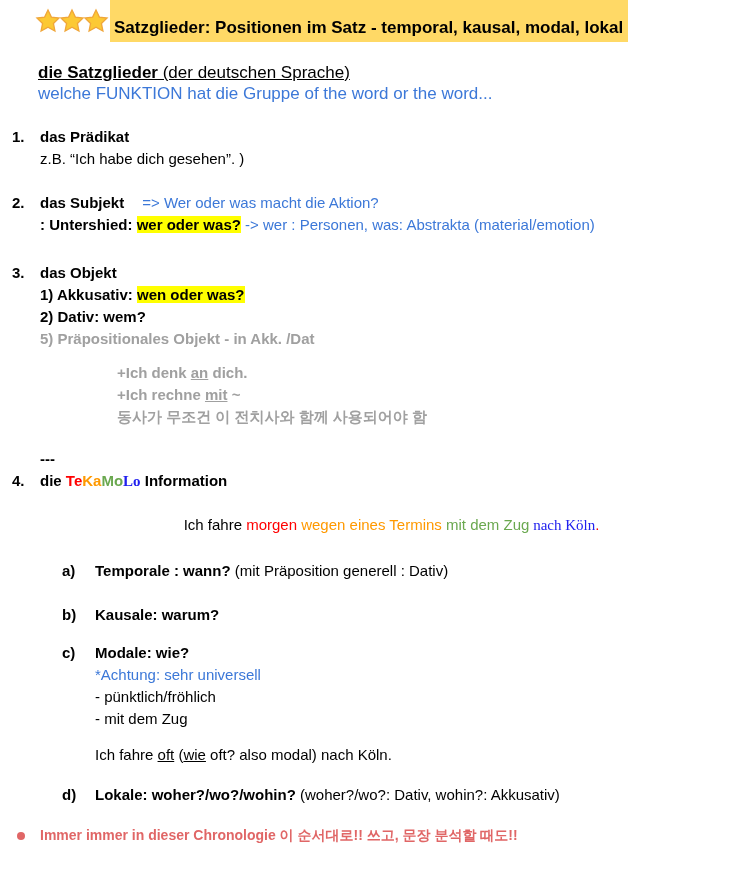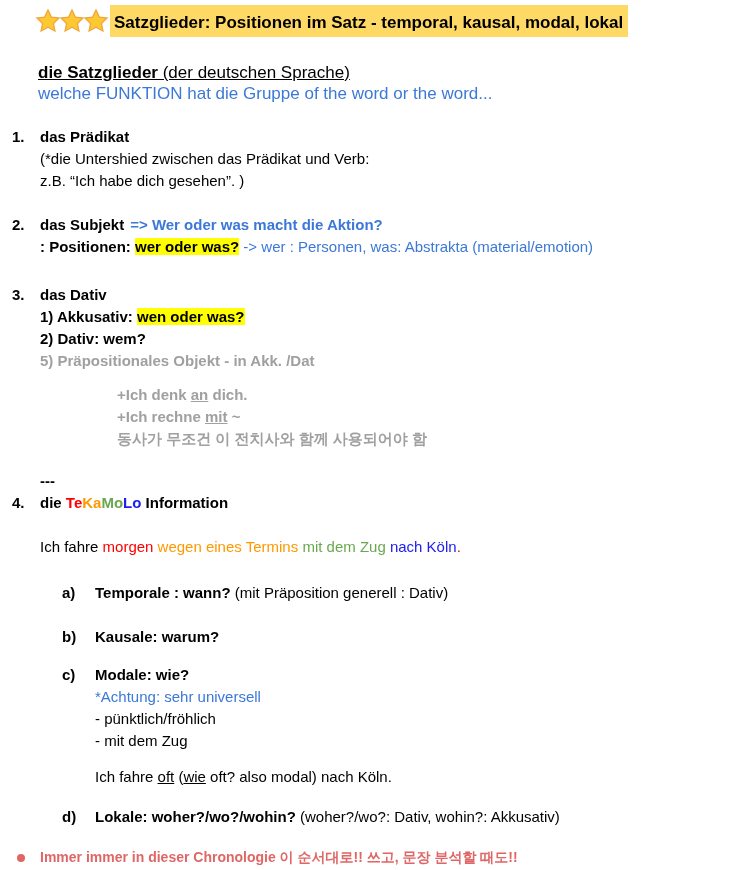--- a/index.html
+++ b/index.html
@@ -5,51 +5,51 @@
   html,body{margin:0;padding:0;background:#ffffff;}
   body{
     width:743px;height:870px;overflow:hidden;
     font-family:"Liberation Sans","DejaVu Sans",sans-serif;
     font-size:15px;color:#000;line-height:22px;
     -webkit-font-smoothing:antialiased;
   }
   .bold{font-weight:bold;}
   .u{text-decoration:underline;}
   .c-blue{color:var(--blue);}
-  .c-bblue{color:var(--bright_blue);}
+  .c-bblue{color:var(--bright_blue);font-family:Liberation Serif, serif;}
   .c-red{color:var(--red);}
   .c-orange{color:var(--orange);}
   .c-green{color:var(--green);}
   .c-gray{color:var(--gray);}
   .c-softred{color:var(--soft_red);}
   .hl-yellow{background:var(--yellow_highlight);}
-  .hl-title{background:var(--title_highlight);padding:7px 5px 3px 4px;}
+  .hl-title{background:var(--title_highlight);padding:17px 5px 3px 4px;}
 
   .title-row{display:flex;align-items:center;height:30px;margin:6px 0 0 35px;font-size:17px;}
   .stars{display:flex;align-items:center;margin-right:3px;}
   .stars svg{width:26px;height:26px;margin-right:-2px;}
 
   .heading{margin:26px 0 0 38px;font-size:17px;line-height:22px;}
   .u-wrap{text-decoration:underline;}
   .subtitle{margin-left:38px;font-size:17px;line-height:20px;}
 
   .row{display:grid;grid-template-columns:40px 1fr;}
   .num{padding-left:12px;font-weight:bold;}
   .subrow{margin-left:62px;display:grid;grid-template-columns:33px 1fr;}
   .sublabel{font-weight:bold;}
   .indent-ex{margin-left:77px;font-weight:bold;}
-  .arrow-gap{margin-left:6px;font-weight:bold;}
+  .arrow-gap{margin-left:18px;}
   .dot{display:inline-block;width:8px;height:8px;border-radius:50%;background:var(--soft_red);margin-left:5px;}
 
   #item1{margin-top:22px;}
   #item2{margin-top:22px;}
   #item3{margin-top:26px;}
   #examples{margin-top:12px;}
   #divider{margin-top:20px;}
-  #sentence{margin-top:22px;}
+  #sentence{margin-top:22px;text-align:center;}
   #sub-a{margin-top:24px;}
   #sub-b{margin-top:22px;}
   #sub-c{margin-top:16px;}
   #modal-example{margin-top:14px;margin-left:95px;}
   #sub-d{margin-top:18px;}
   #footer{margin-top:18px;font-size:14px;}
 </style>
 </head>
 <body>
 
@@ -72,37 +72,36 @@
 
   <div class="heading">
     <span class="u-wrap"><span class="bold">die Satzglieder</span><span> (der deutschen Sprache)</span></span>
   </div>
   <div class="subtitle c-blue">welche FUNKTION hat die Gruppe of the word or the word...</div>
 
   <div class="row" id="item1">
     <div class="num">1.</div>
     <div class="body">
       <div class="bold">das Prädikat</div>
-      <div>(*die Untershied zwischen das Prädikat und Verb:</div>
       <div>z.B. “Ich habe dich gesehen”. )</div>
     </div>
   </div>
 
   <div class="row" id="item2">
     <div class="num">2.</div>
     <div class="body">
       <div><span class="bold">das Subjekt</span><span class="c-blue arrow-gap">=&gt; Wer oder was macht die Aktion?</span></div>
-      <div><span class="bold">: Positionen: </span><span class="bold hl-yellow">wer oder was?</span><span class="c-blue"> -&gt; wer : Personen, was: Abstrakta (material/emotion)</span></div>
+      <div><span class="bold">: Untershied: </span><span class="bold hl-yellow">wer oder was?</span><span class="c-blue"> -&gt; wer : Personen, was: Abstrakta (material/emotion)</span></div>
     </div>
   </div>
 
   <div class="row" id="item3">
     <div class="num">3.</div>
     <div class="body">
-      <div class="bold">das Dativ</div>
+      <div class="bold">das Objekt</div>
       <div><span class="bold">1) Akkusativ: </span><span class="bold hl-yellow">wen oder was?</span></div>
       <div class="bold">2) Dativ: wem?</div>
       <div class="bold c-gray">5) Präpositionales Objekt - in Akk. /Dat</div>
     </div>
   </div>
 
   <div class="row" id="examples">
     <div class="num"></div>
     <div class="body">
       <div class="indent-ex c-gray">

